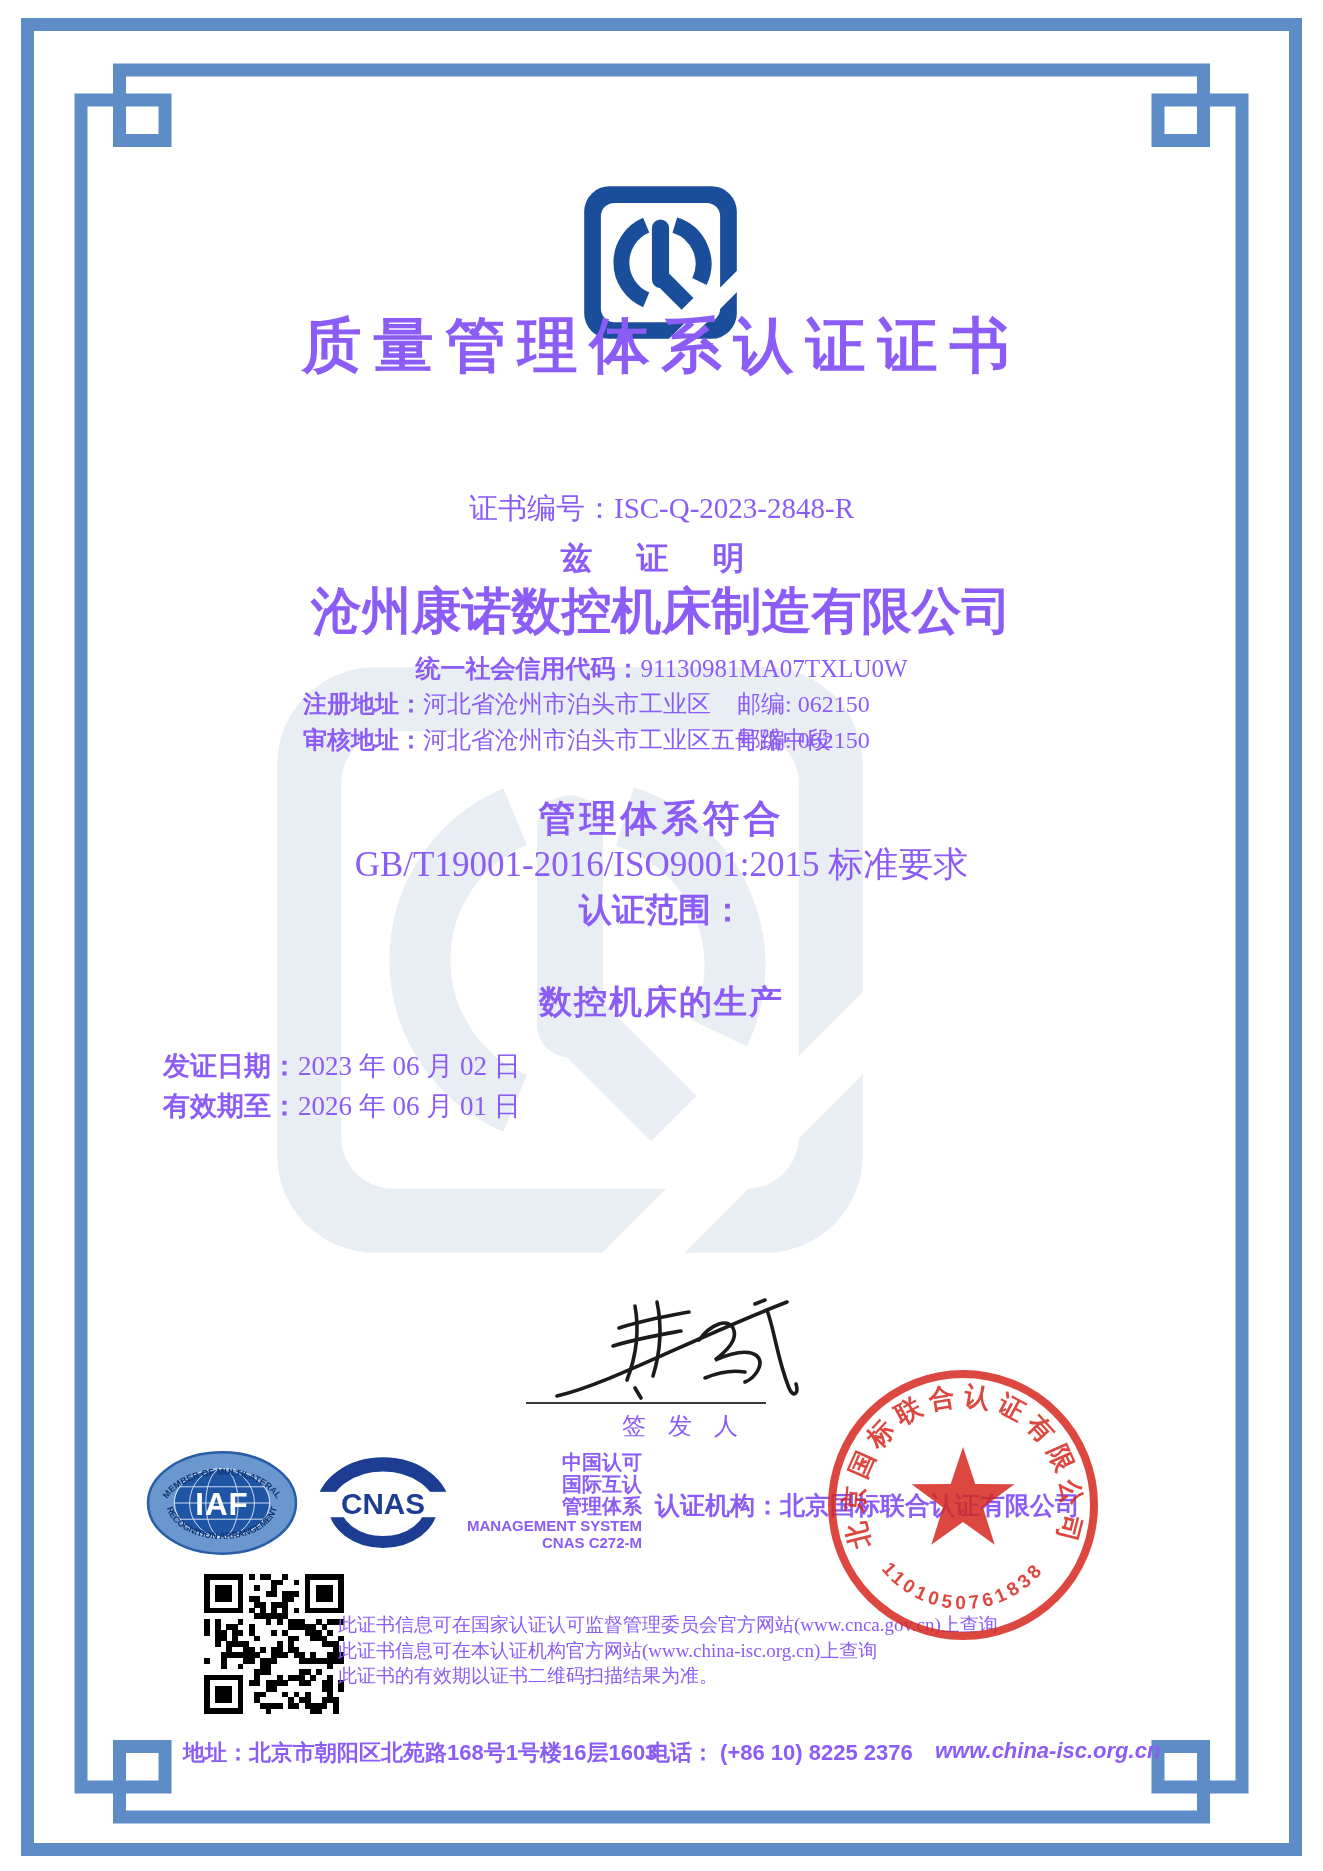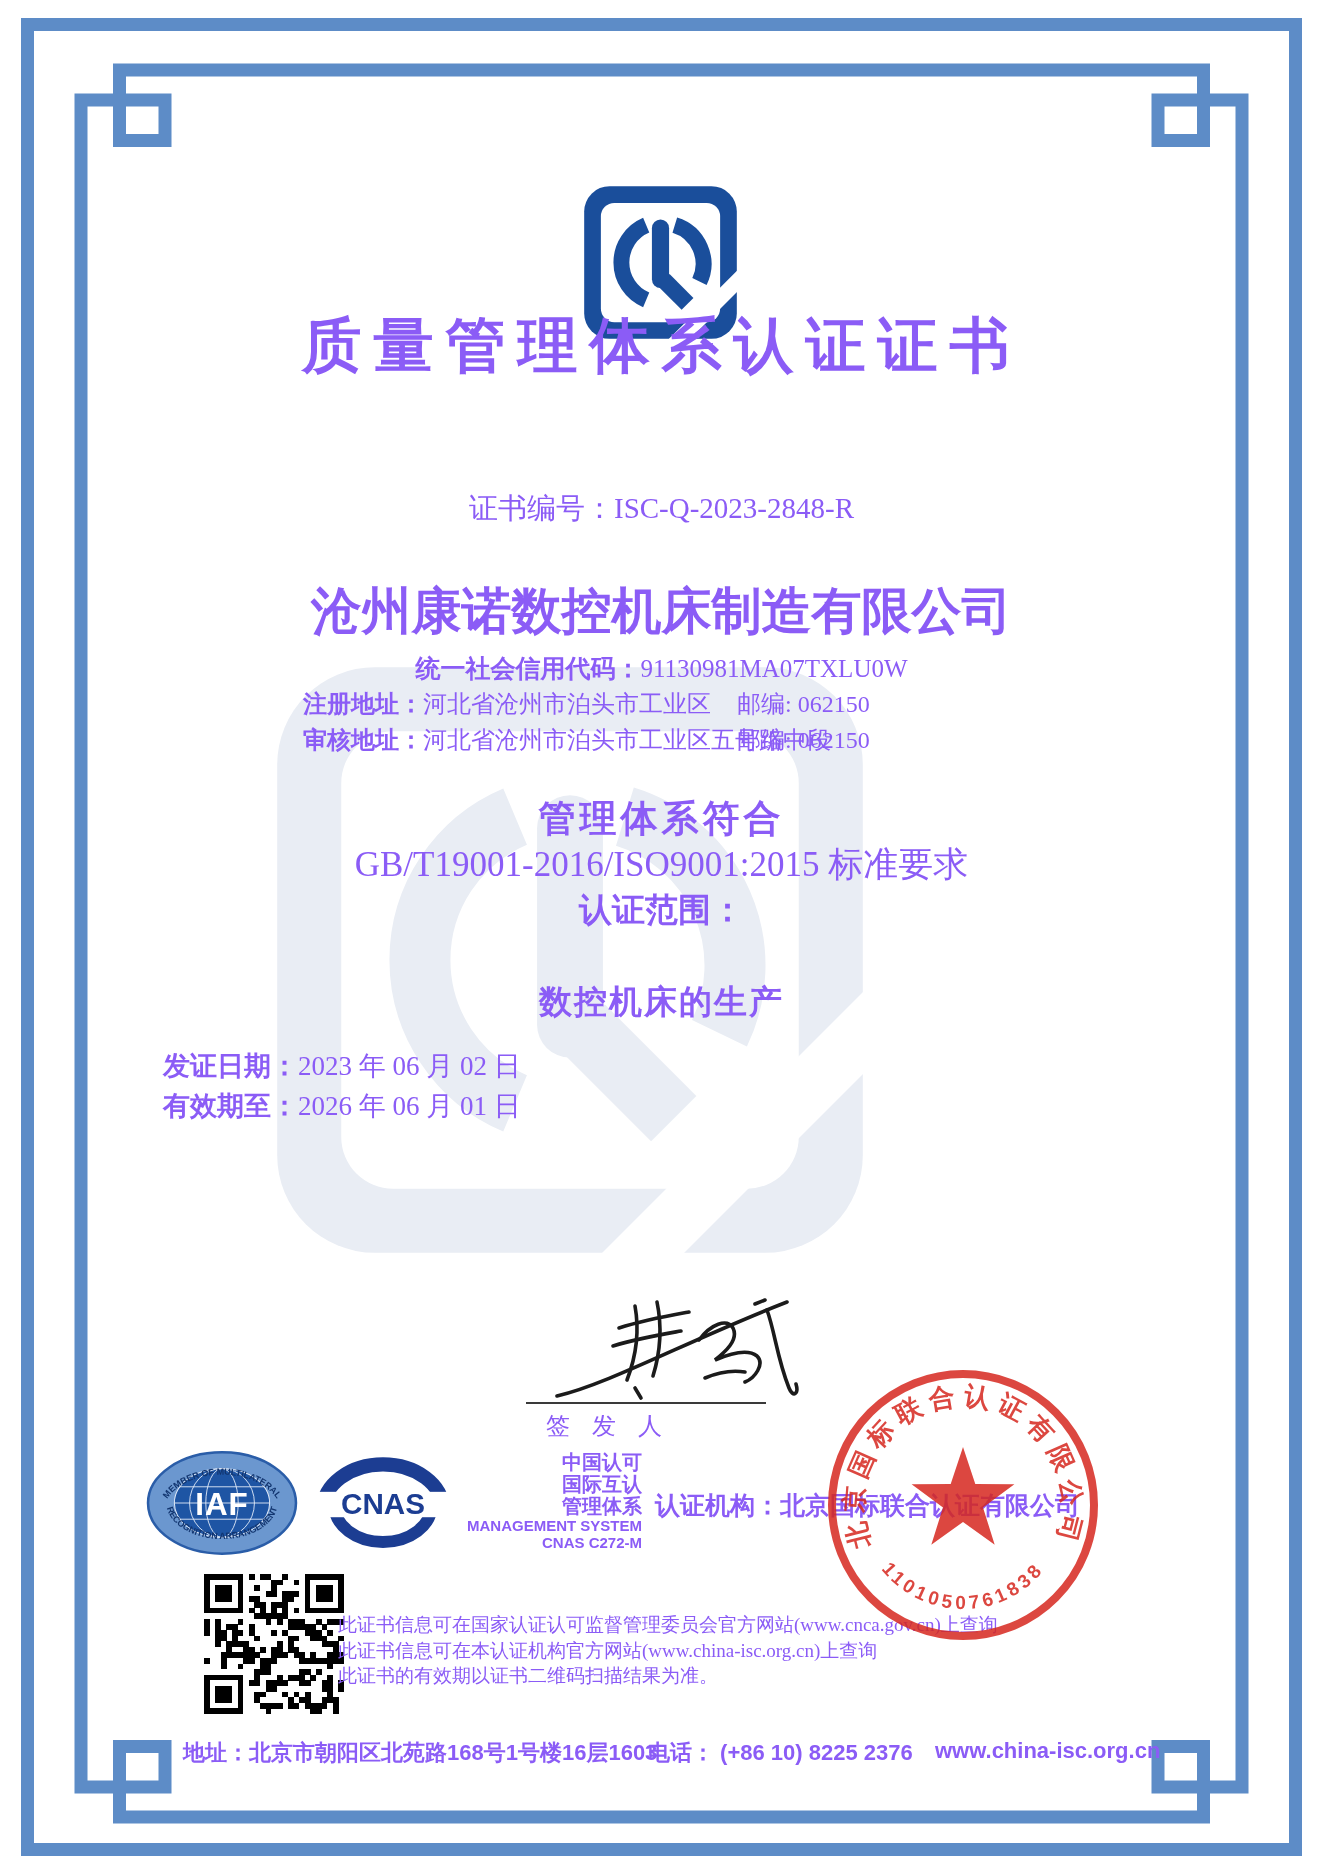--- a/index.html
+++ b/index.html
@@ -31,40 +31,40 @@
   .addr-row .zip{position:absolute;left:434px;top:0;}
   .conform{top:794px;font-size:37px;font-weight:bold;letter-spacing:4px;}
   .standard{top:841px;font-size:35px;}
   .scopelab{top:888px;font-size:33px;font-weight:bold;}
   .scope{top:980px;font-size:33px;font-weight:bold;letter-spacing:2px;}
   .dates{left:163px;top:1046px;font-size:27px;line-height:40px;text-align:center;}
   .dates .labelB{font-size:27px;}
   
   #signature{position:absolute;left:548px;top:1288px;width:252px;height:120px;z-index:2;}
   #sig-line{position:absolute;left:526px;top:1402px;width:240px;height:2px;background:#3a3a3a;z-index:2;}
-  .signer{left:546px;top:1410px;width:200px;text-align:left;font-size:24px;letter-spacing:8px;}
+  .signer{left:546px;top:1410px;width:200px;text-align:right;font-size:24px;letter-spacing:8px;}
   
   #iaf-logo{position:absolute;left:146px;top:1450px;width:152px;height:106px;z-index:2;}
   #cnas-logo{position:absolute;left:316px;top:1454px;width:134px;height:94px;z-index:2;}
   .accr-text{left:467px;top:1451px;font-family:"Liberation Sans","DejaVu Sans",sans-serif;z-index:2;text-align:right;}
   .accr-text .cn{font-size:20px;line-height:22px;font-weight:600;}
   .accr-text .en{font-size:15px;line-height:17px;font-weight:bold;}
   
   .authority{left:655px;top:1489px;font-family:"Liberation Sans","DejaVu Sans",sans-serif;
              font-weight:600;font-size:25px;z-index:2;white-space:nowrap;}
   #stamp{position:absolute;left:818px;top:1360px;width:290px;height:290px;z-index:3;opacity:.85;}
   
   #qr{position:absolute;left:204px;top:1574px;width:140px;height:140px;z-index:2;}
   .notes{left:338px;top:1612px;font-size:19px;line-height:25.5px;z-index:2;}
   
   .footer{top:1738px;font-family:"Liberation Sans","DejaVu Sans",sans-serif;
           font-weight:600;font-size:22px;z-index:2;white-space:nowrap;}
   .f-addr{left:183px;}
   .f-phone{left:648px;}
-  .f-web{left:935px;}
+  .f-web{left:935px;font-style:italic;}
 </style>
 </head>
 <body>
 
 <div class="page">
 
   <svg id="frame-svg" width="1323" height="1871" viewBox="0 0 1323 1871">
     <rect x="27.5" y="24.5" width="1268" height="1825" fill="none" stroke="#5d8cc7" stroke-width="13"></rect>
     <path d="M119.5 70 H1203.5 V140.5 H1158 V100 H1242 V1787 H1158 V1746.5 H1203.5 V1817 H119.5 V1746.5 H165 V1787 H81 V100 H165 V140.5 H119.5 Z" fill="none" stroke="#5d8cc7" stroke-width="13"></path>
   </svg>
@@ -88,20 +88,21 @@
     <path d="M52,61 L67,76" stroke="#1a4e9b" stroke-width="10.5"></path>
     <path d="M56,104 L104,56" stroke="#ffffff" stroke-width="9.5"></path>
   </svg>
 
   <div class="abs ctr z1 title">质量管理体系认证证书</div>
 
   <div class="abs ctr z1 certno">
     <span>证书编号：</span><span>ISC-Q-2023-2848-R</span>
   </div>
 
+  <div class="abs ctr z1 certify">兹 证 明</div>
   <div class="abs ctr z1 company">沧州康诺数控机床制造有限公司</div>
 
   <div class="abs ctr z1 credit">
     <span class="labelB">统一社会信用代码：</span><span>91130981MA07TXLU0W</span>
   </div>
 
   <div class="abs z1 addr-row" style="top:688px;">
     <span class="labelB">注册地址：</span><span>河北省沧州市泊头市工业区</span>
     <span class="zip">邮编: 062150</span>
   </div>

